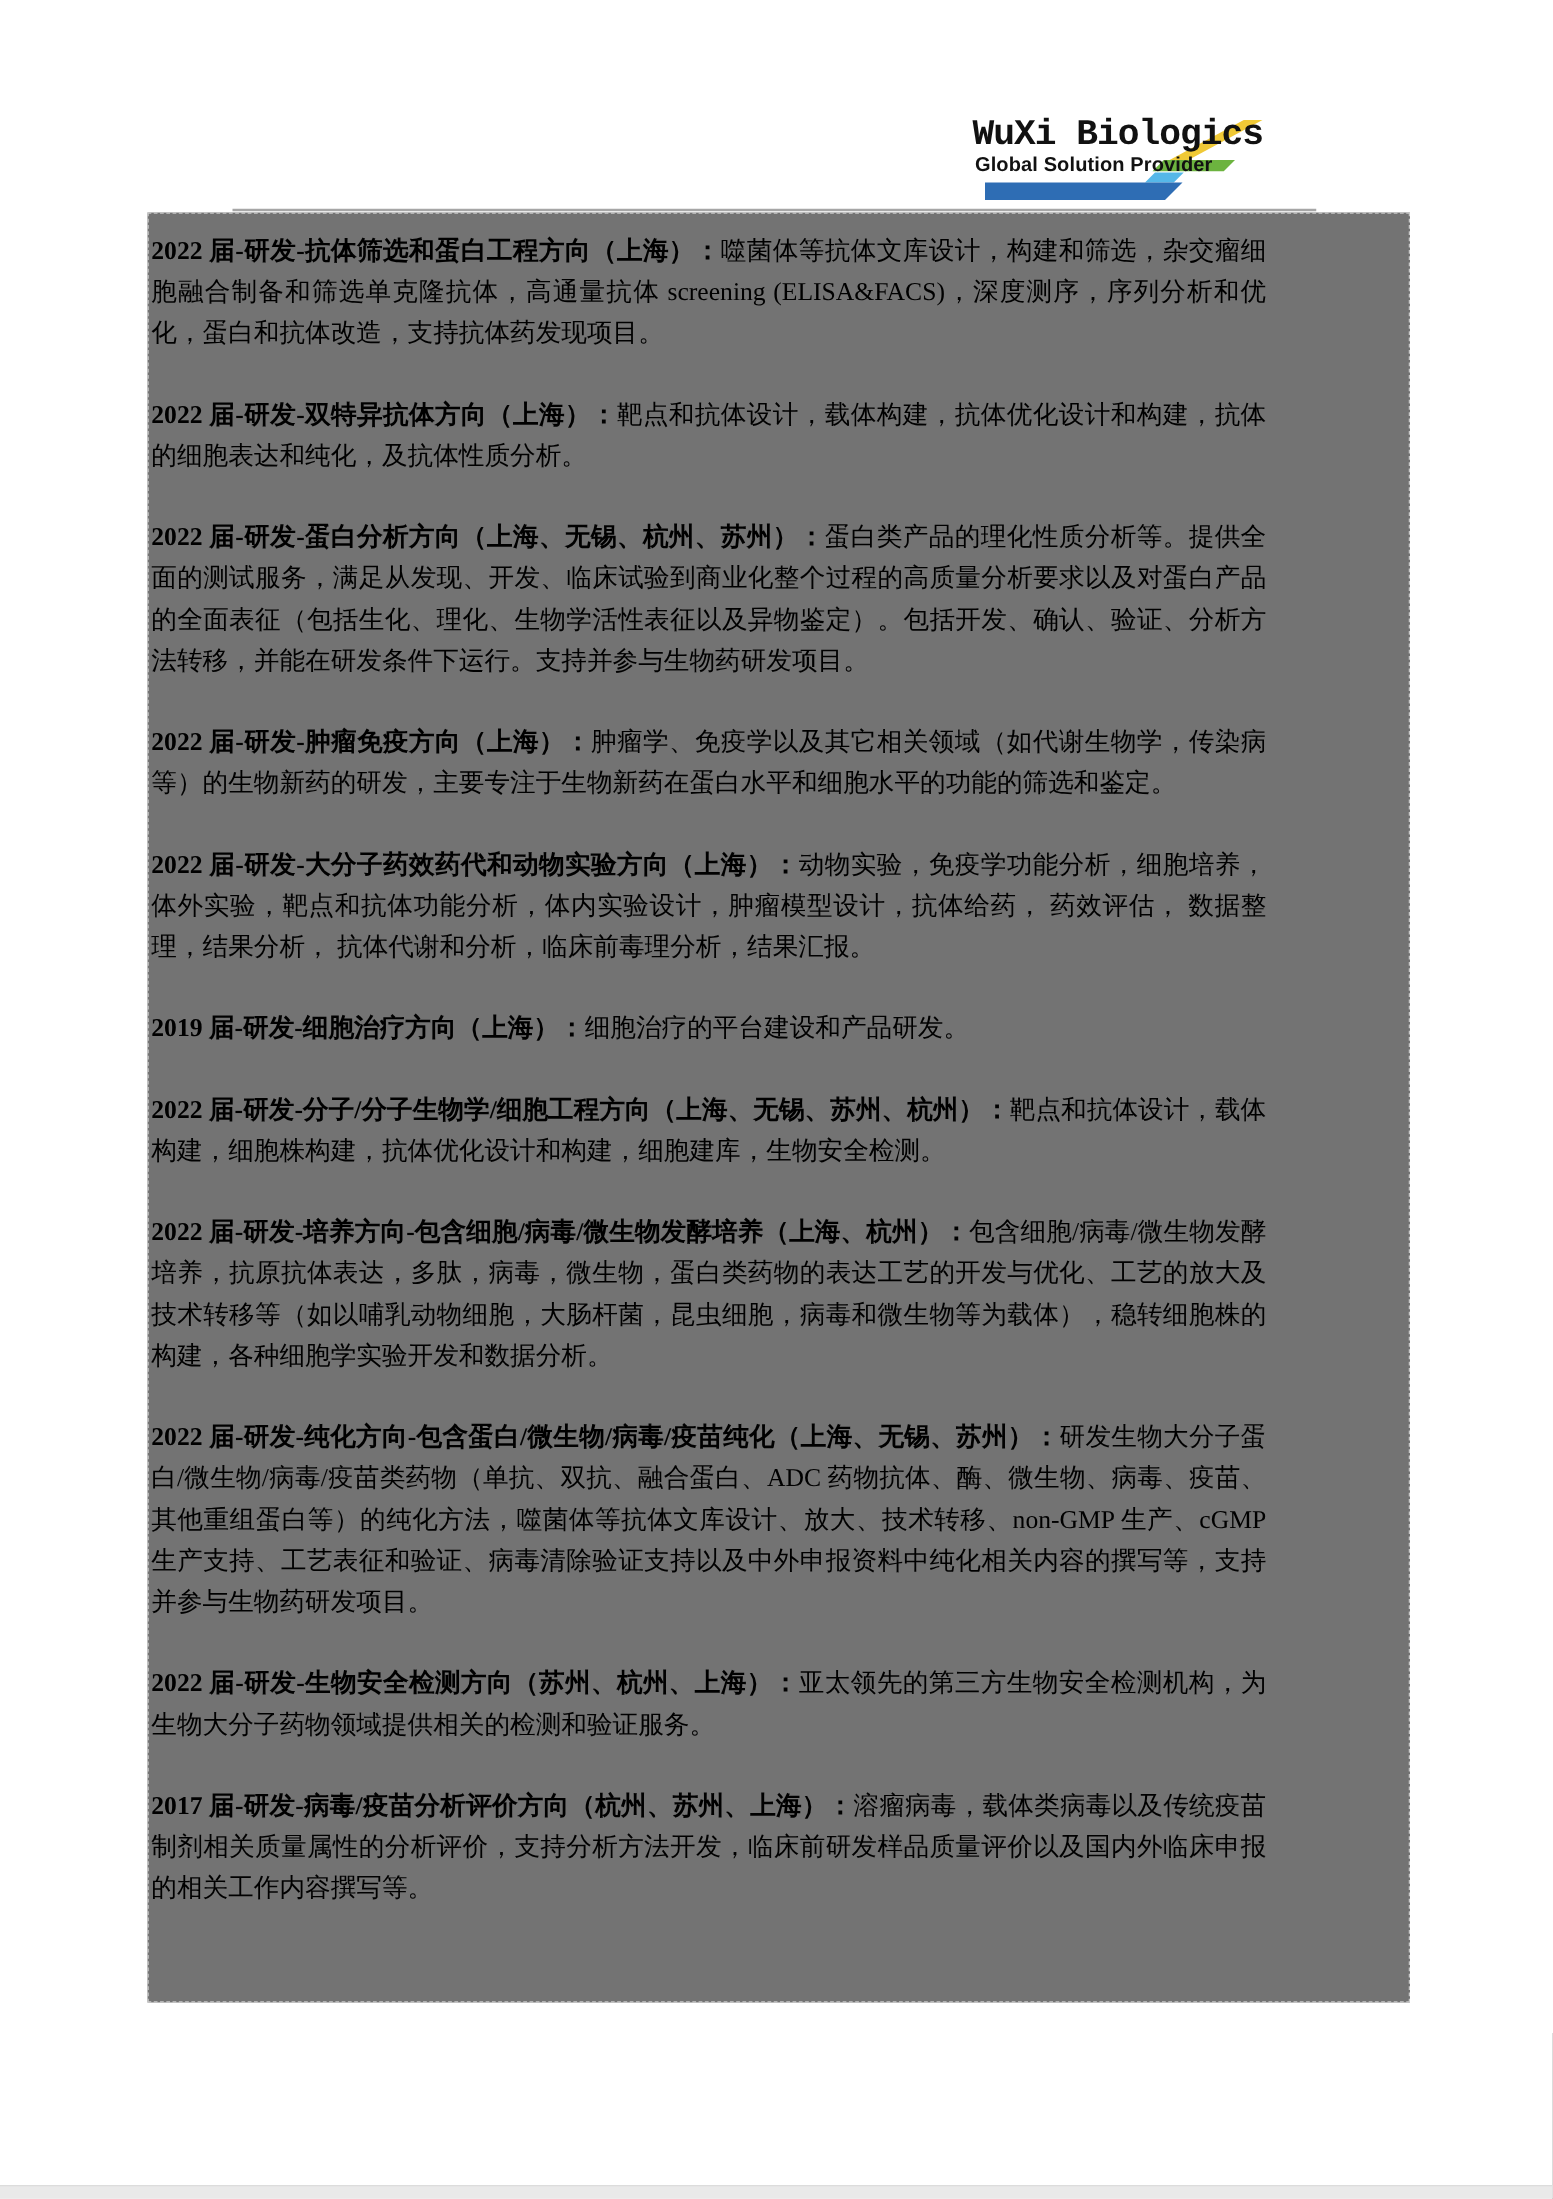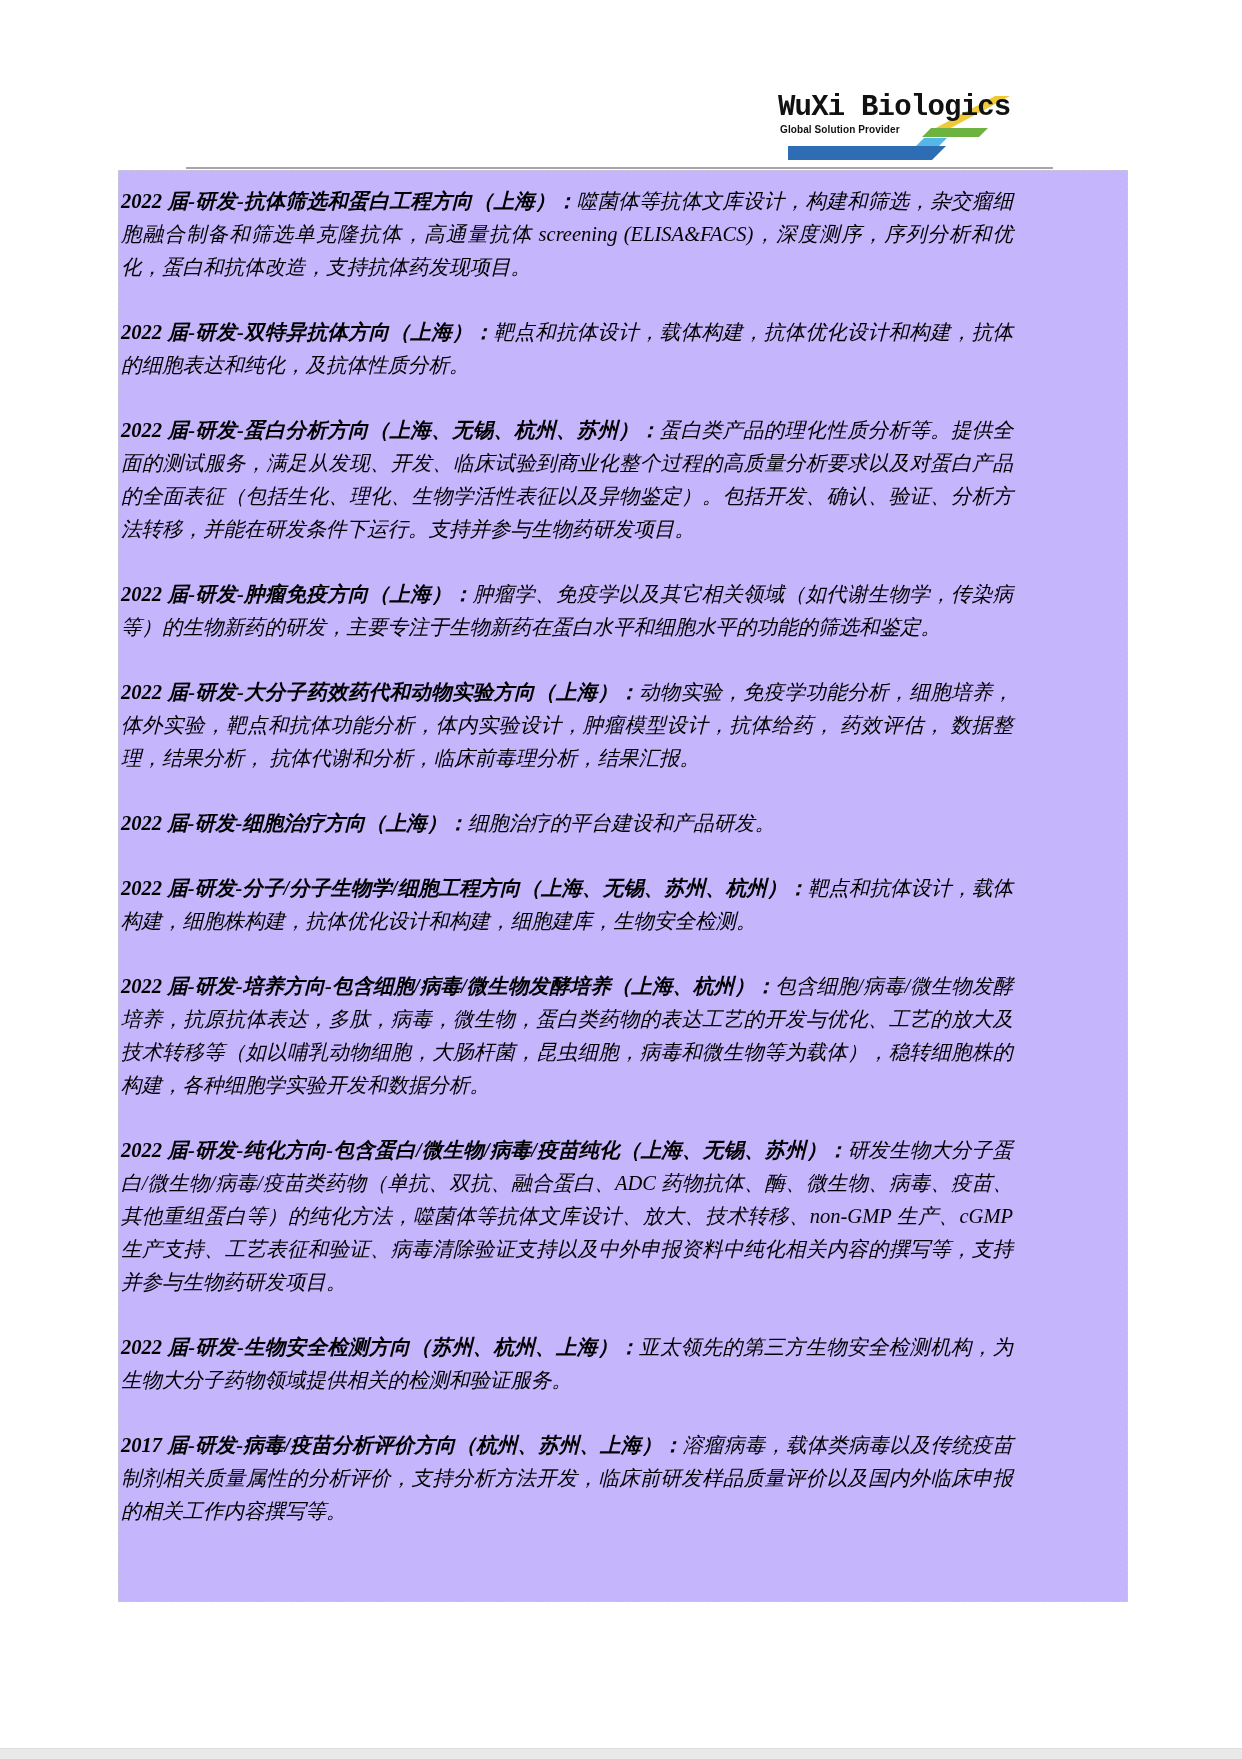--- a/index.html
+++ b/index.html
@@ -34,21 +34,21 @@
     letter-spacing: -0.8px;
     color: #111;
     white-space: nowrap;
   }
   .logo-tagline {
     position: absolute;
     left: 10px;
     top: 39px;
     font-family: "Liberation Sans", "DejaVu Sans", sans-serif;
     font-weight: bold;
-    font-size: 10px;
+    font-size: 16px;
     letter-spacing: 0.1px;
     color: #111;
     white-space: nowrap;
   }
   .logo-swoosh {
     position: absolute;
     inset: 0;
     pointer-events: none;
   }
 
@@ -63,22 +63,21 @@
   }
 
   
   .text-frame {
     position: absolute;
     left: 118px;
     top: 170px;
     width: 1008px;
     height: 1430px;
     border: 1px dashed #c9c9c9;
-    background: #c4b5fd;
-    font-style: italic;
+    background: #737373;
   }
   .text-col {
     margin: 14px 0 0 2px;
     width: 892px;
     text-align: justify;
     font-size: 20.5px;
     line-height: 33px;
   }
   .text-col p {
     margin: 0 0 32px 0;
@@ -119,21 +118,21 @@
   <p><b class="job-heading">2022 届-研发-抗体筛选和蛋白工程方向（上海）：</b><span>噬菌体等抗体文库设计，构建和筛选，杂交瘤细胞融合制备和筛选单克隆抗体，高通量抗体 screening (ELISA&amp;FACS)，深度测序，序列分析和优化，蛋白和抗体改造，支持抗体药发现项目。</span></p>
 
   <p><b class="job-heading">2022 届-研发-双特异抗体方向（上海）：</b><span>靶点和抗体设计，载体构建，抗体优化设计和构建，抗体的细胞表达和纯化，及抗体性质分析。</span></p>
 
   <p><b class="job-heading">2022 届-研发-蛋白分析方向（上海、无锡、杭州、苏州）：</b><span>蛋白类产品的理化性质分析等。提供全面的测试服务，满足从发现、开发、临床试验到商业化整个过程的高质量分析要求以及对蛋白产品的全面表征（包括生化、理化、生物学活性表征以及异物鉴定）。包括开发、确认、验证、分析方法转移，并能在研发条件下运行。支持并参与生物药研发项目。</span></p>
 
   <p><b class="job-heading">2022 届-研发-肿瘤免疫方向（上海）：</b><span>肿瘤学、免疫学以及其它相关领域（如代谢生物学，传染病等）的生物新药的研发，主要专注于生物新药在蛋白水平和细胞水平的功能的筛选和鉴定。</span></p>
 
   <p><b class="job-heading">2022 届-研发-大分子药效药代和动物实验方向（上海）：</b><span>动物实验，免疫学功能分析，细胞培养，体外实验，靶点和抗体功能分析，体内实验设计，肿瘤模型设计，抗体给药， 药效评估， 数据整理，结果分析， 抗体代谢和分析，临床前毒理分析，结果汇报。</span></p>
 
-  <p><b class="job-heading">2022 届-研发-细胞治疗方向（上海）：</b><span>细胞治疗的平台建设和产品研发。</span></p>
+  <p><b class="job-heading">2019 届-研发-细胞治疗方向（上海）：</b><span>细胞治疗的平台建设和产品研发。</span></p>
 
 
   <p><b class="job-heading">2022 届-研发-分子/分子生物学/细胞工程方向（上海、无锡、苏州、杭州）：</b><span>靶点和抗体设计，载体构建，细胞株构建，抗体优化设计和构建，细胞建库，生物安全检测。</span></p>
 
   <p><b class="job-heading">2022 届-研发-培养方向-包含细胞/病毒/微生物发酵培养（上海、杭州）：</b><span>包含细胞/病毒/微生物发酵培养，抗原抗体表达，多肽，病毒，微生物，蛋白类药物的表达工艺的开发与优化、工艺的放大及技术转移等（如以哺乳动物细胞，大肠杆菌，昆虫细胞，病毒和微生物等为载体），稳转细胞株的构建，各种细胞学实验开发和数据分析。</span></p>
 
   <p><b class="job-heading">2022 届-研发-纯化方向-包含蛋白/微生物/病毒/疫苗纯化（上海、无锡、苏州）：</b><span>研发生物大分子蛋白/微生物/病毒/疫苗类药物（单抗、双抗、融合蛋白、ADC 药物抗体、酶、微生物、病毒、疫苗、其他重组蛋白等）的纯化方法，噬菌体等抗体文库设计、放大、技术转移、non-GMP 生产、cGMP 生产支持、工艺表征和验证、病毒清除验证支持以及中外申报资料中纯化相关内容的撰写等，支持并参与生物药研发项目。</span></p>
 
   <p><b class="job-heading">2022 届-研发-生物安全检测方向（苏州、杭州、上海）：</b><span>亚太领先的第三方生物安全检测机构，为生物大分子药物领域提供相关的检测和验证服务。</span></p>
 

